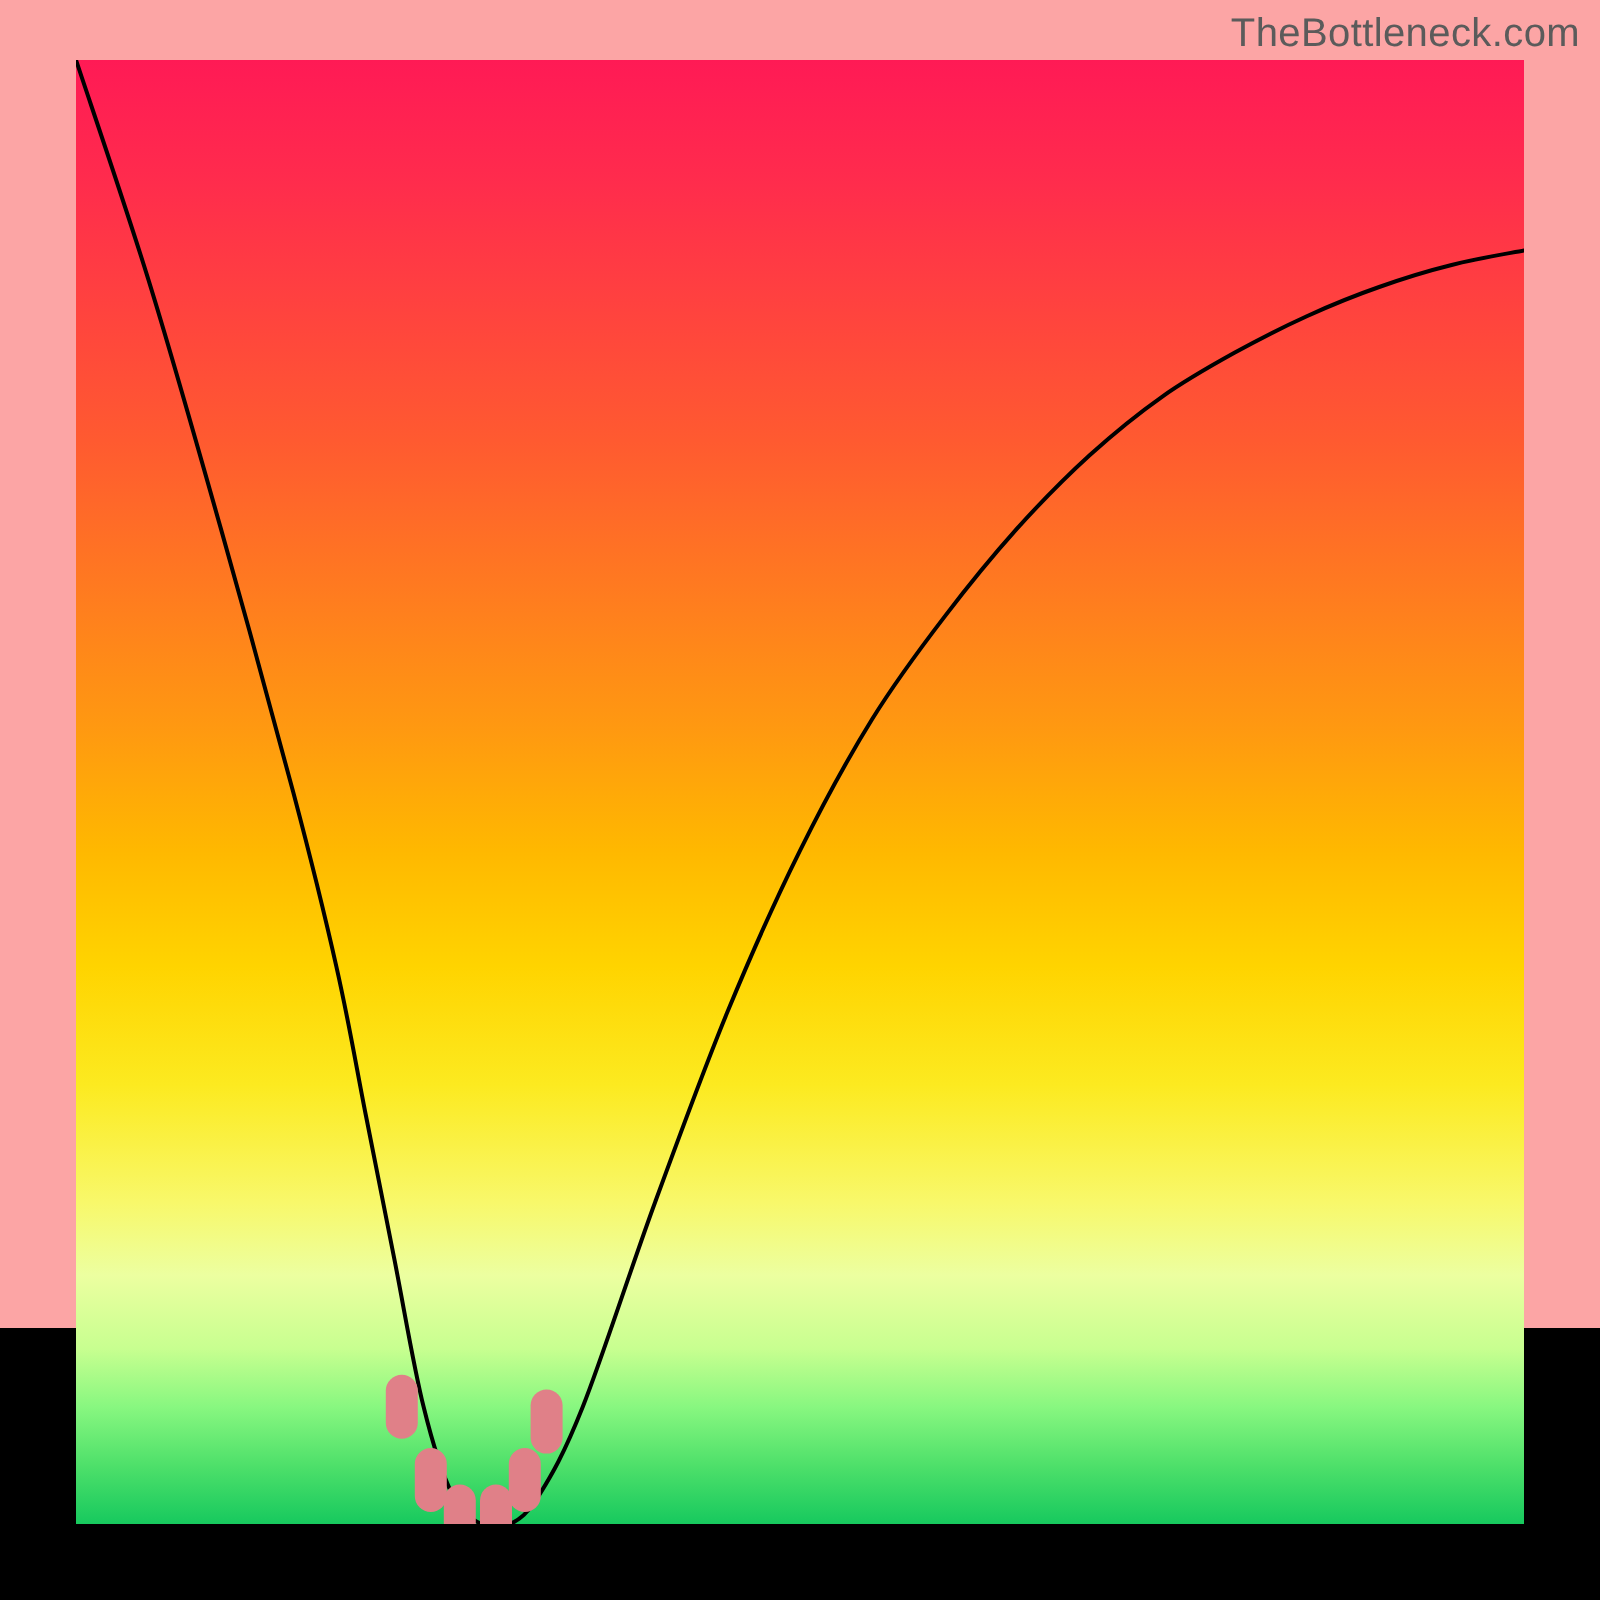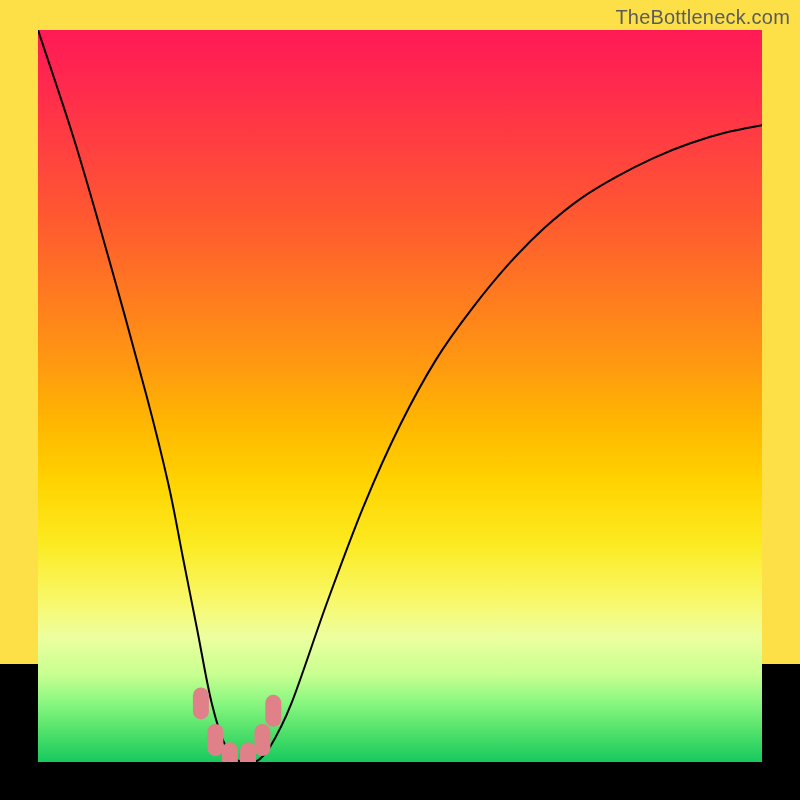--- a/index.html
+++ b/index.html
@@ -8,21 +8,21 @@
     width: 800px;
     height: 800px;
     overflow: hidden;
     background: #000;
     font-family: Arial, Helvetica, sans-serif;
   }
   .container {
     position: relative;
     width: 800px;
     height: 664px;
-    background: #fde047;
+    background: #fca5a5;
   }
   .plot-area {
     position: absolute;
     left: 38px;
     top: 30px;
     width: 724px;
     height: 732px;
     
     background: linear-gradient(to bottom,
       #ff1a55 0%,

